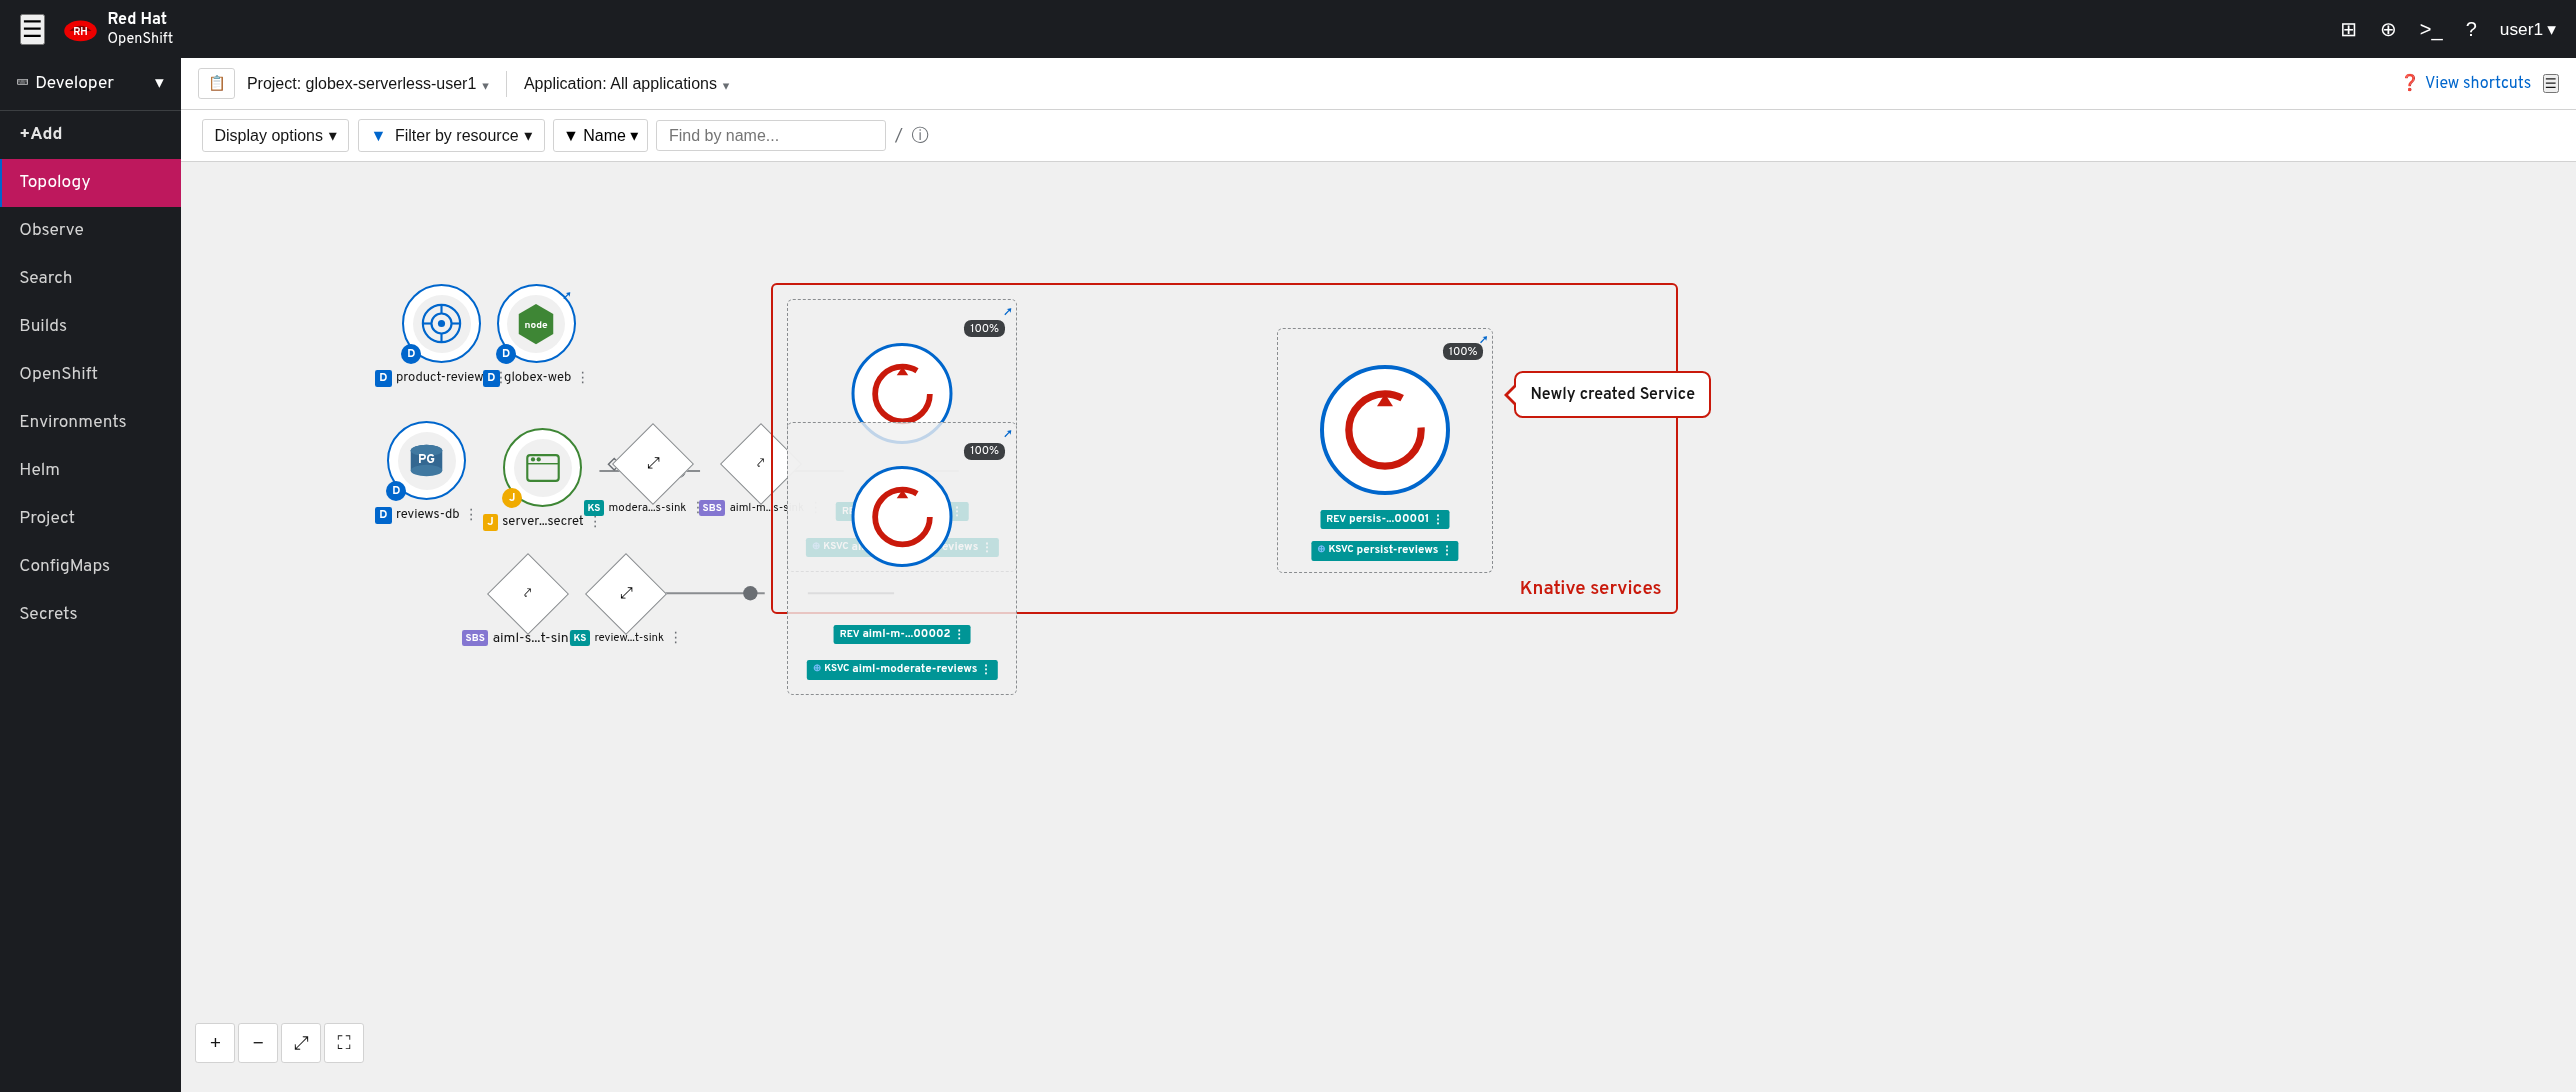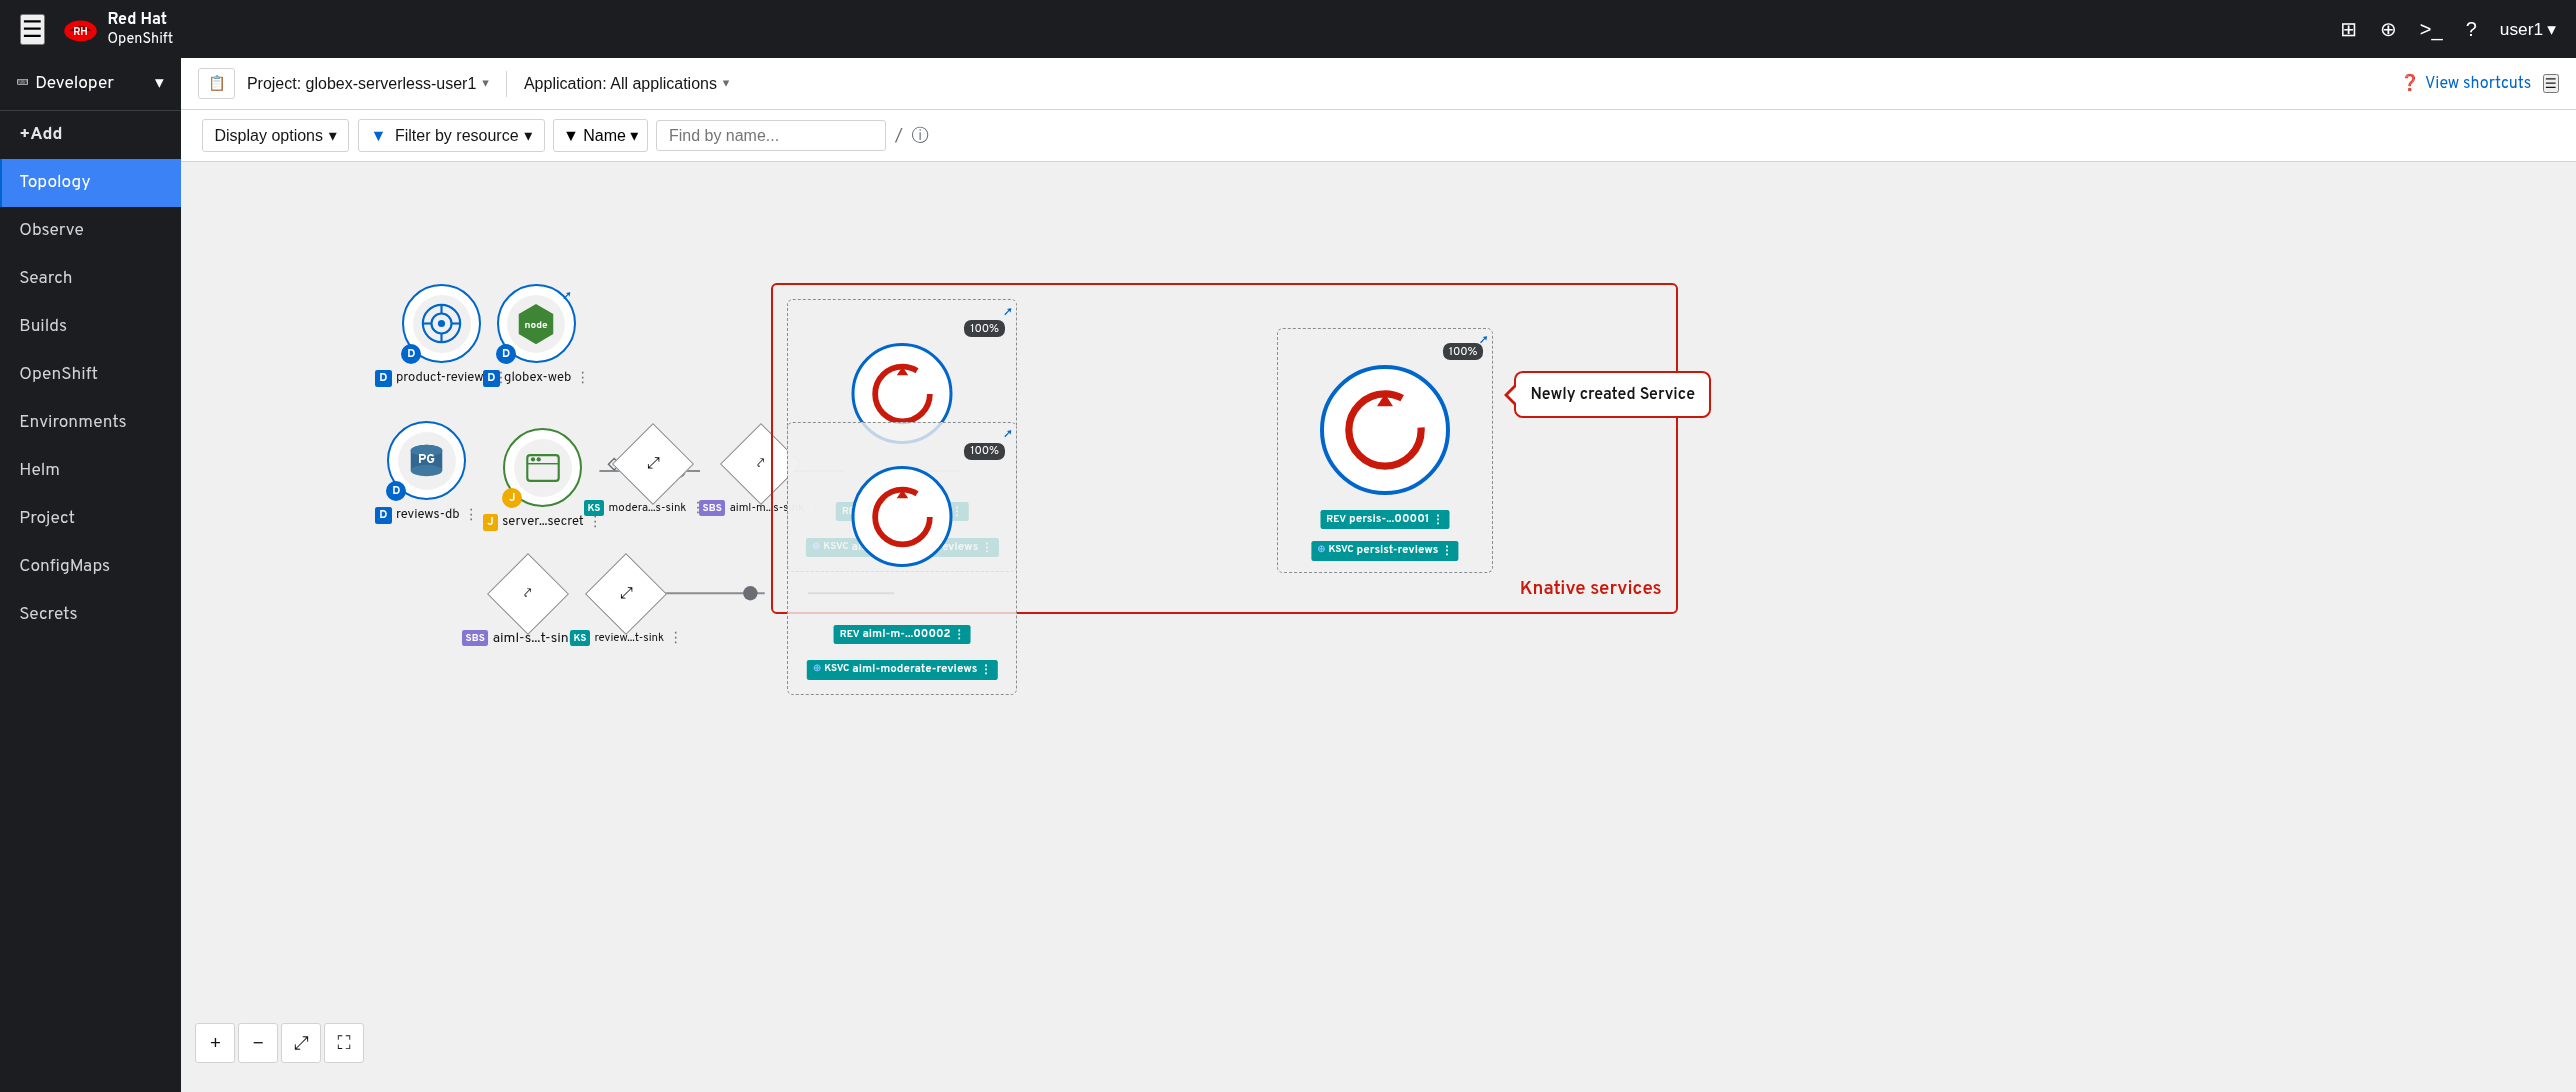--- a/index.html
+++ b/index.html
@@ -31,42 +31,42 @@
       padding: 14.4px 17.3px; font-size: 17.3px; border-bottom: 0.7px solid #3c3f42;
       cursor: pointer;
     }
     .sidebar-role .role-label { display: flex; align-items: center; gap: 7.2px; }
     .sidebar-item {
       padding: 13px 17.3px; font-size: 17.3px; cursor: pointer;
       color: #d2d2d2;
       border-left: 2.9px solid transparent;
     }
     .sidebar-item.active {
-      background: #3b82f6; color: #fff;
+      background: #be185d; color: #fff;
       border-left: 2.9px solid #06c;
     }
     .sidebar-item.add { color: #e5e5e5; font-weight: 700; }
 
     
     .main {
       margin-left: 181px;
       margin-top: 58px;
       height: calc(1092px - 58px);
       display: flex; flex-direction: column;
       background: #f0f0f0;
     }
 
     
     .secondary-nav {
       background: #fff; border-bottom: 0.7px solid #d2d2d2;
       display: flex; align-items: center; padding: 0 17.3px;
       height: 52px; gap: 11.5px; flex-shrink: 0;
     }
     .project-selector, .app-selector {
-      display: flex; align-items: flex-start; gap: 5.8px;
+      display: flex; align-items: flex-end; gap: 5.8px;
       font-size: 16px; cursor: pointer; color: #151515;
       background: none; border: none;
     }
     .chevron-down { font-size: 13px; color: #6a6e73; }
     .separator { width: 0.7px; height: 26px; background: #d2d2d2; margin: 0 5.8px; }
     .secondary-nav-right { margin-left: auto; display: flex; align-items: center; gap: 11.5px; }
     .view-shortcuts { color: #06c; font-size: 16px; cursor: pointer; display: flex; align-items: center; gap: 4.3px; }
 
     
     .toolbar {

